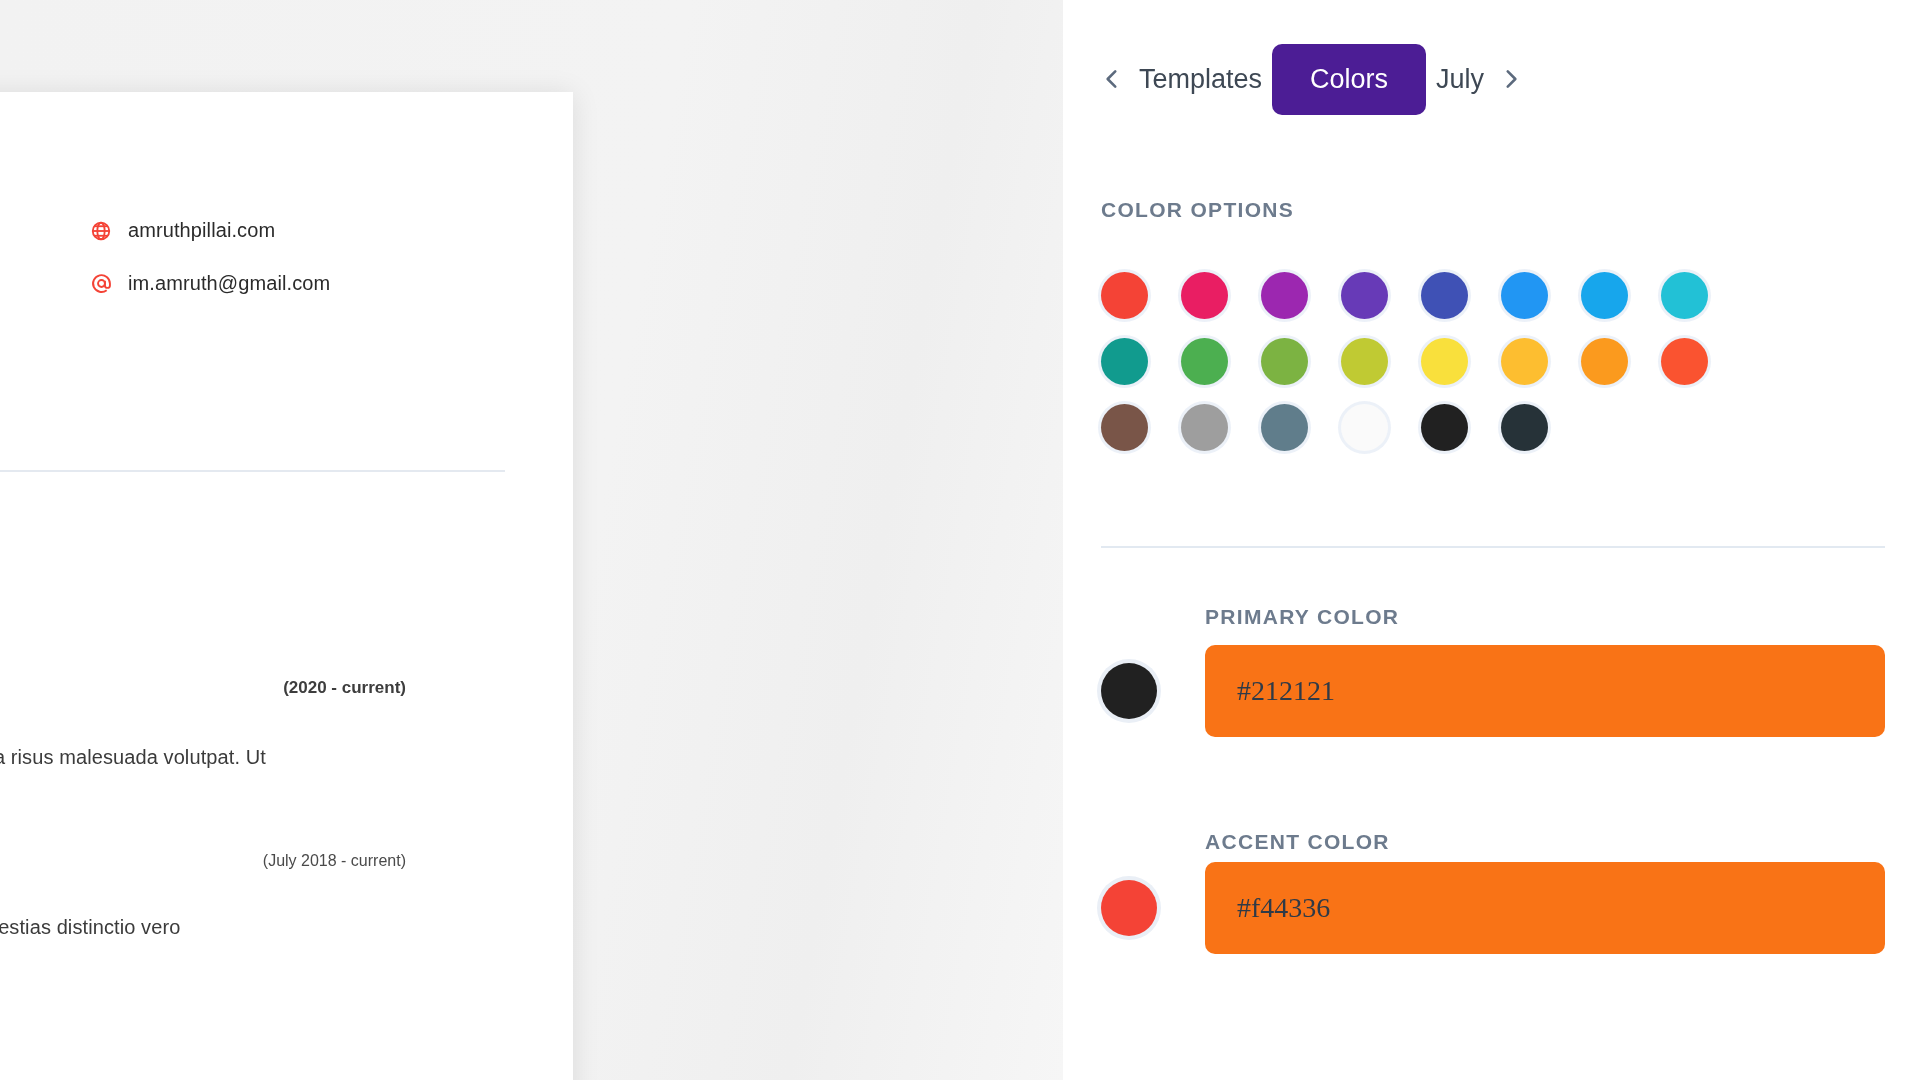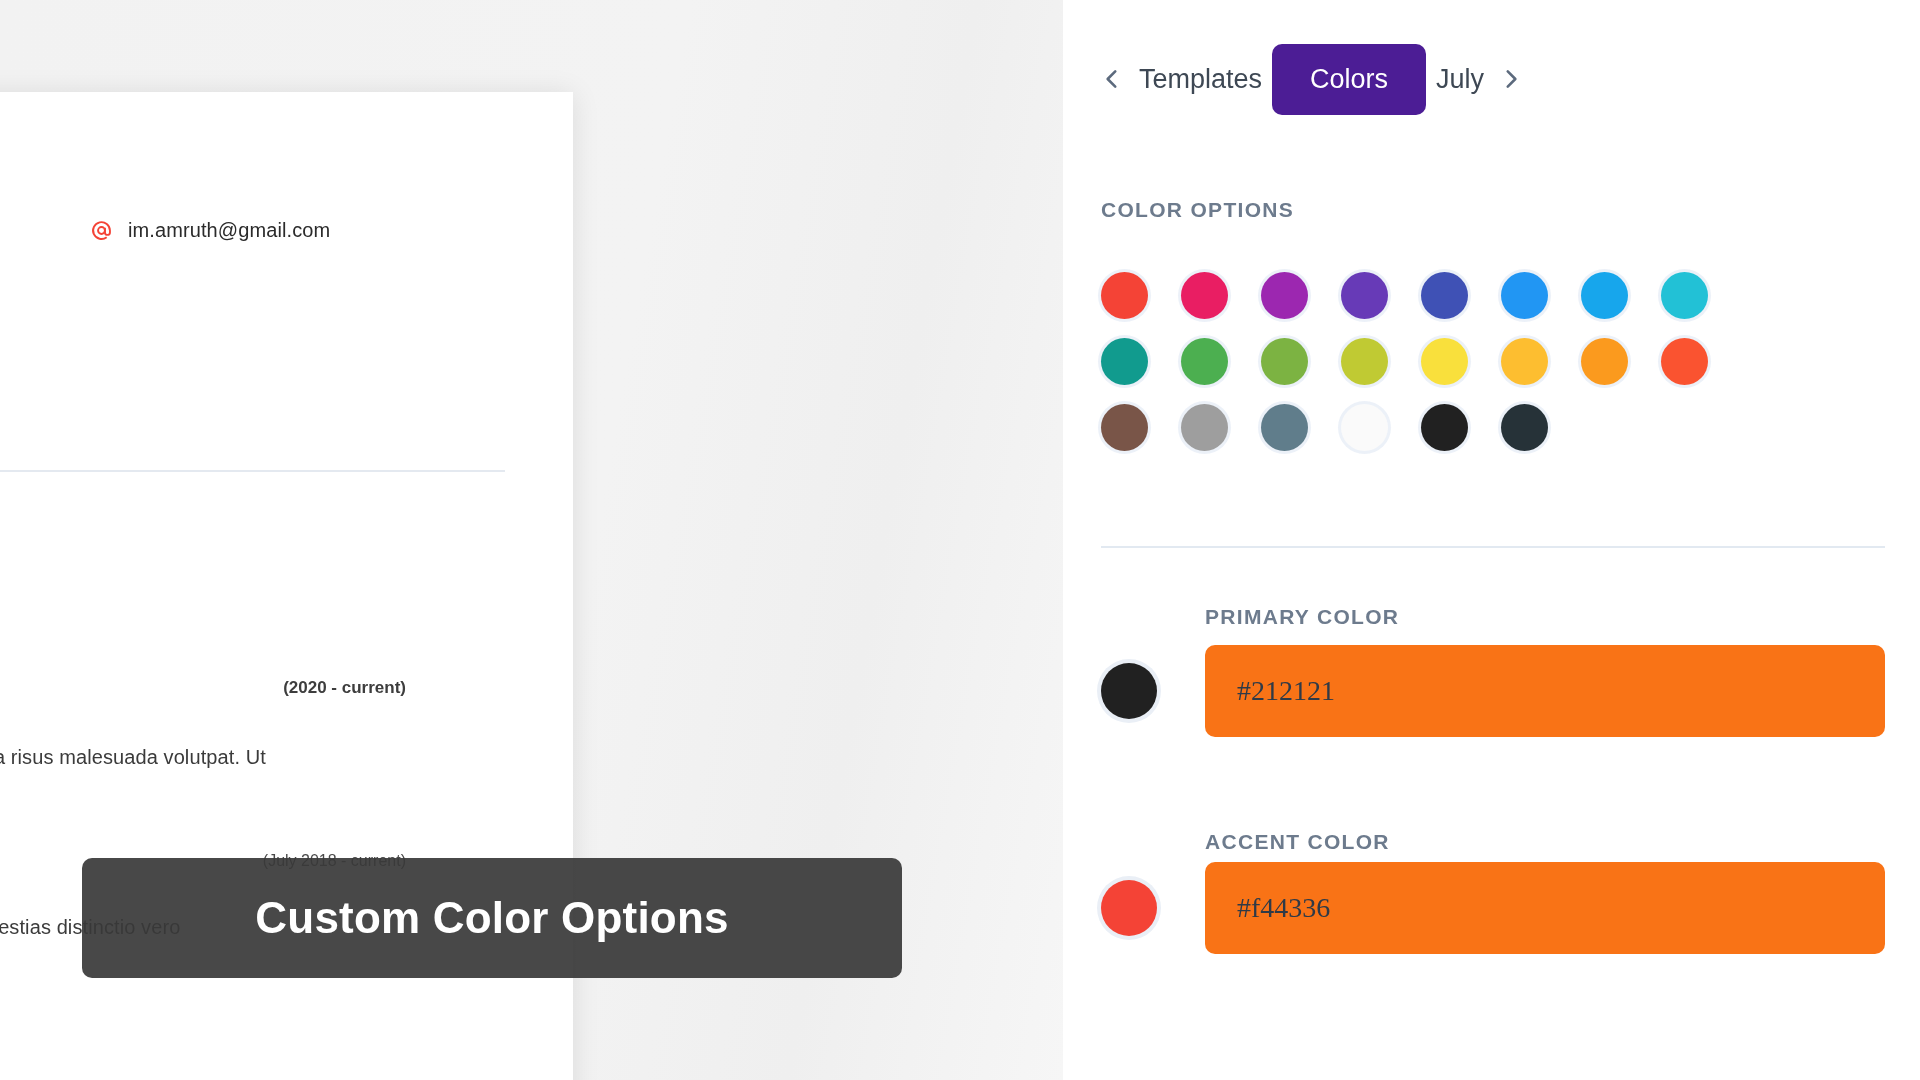--- a/index.html
+++ b/index.html
@@ -270,20 +270,32 @@
 <div id="app">
 
   <div class="artboard">
 
     <div class="resume-page">
       <div class="resume-inner">
 
         <div class="contact-block">
 
 
+          <div class="contact-row">
+            <span class="contact-icon">
+              <svg width="22" height="22" viewBox="0 0 24 24" fill="none" stroke="currentColor" stroke-width="2">
+                <circle cx="12" cy="12" r="9"></circle>
+                <ellipse cx="12" cy="12" rx="4" ry="9"></ellipse>
+                <line x1="3" y1="12" x2="21" y2="12"></line>
+                <line x1="4.6" y1="6.8" x2="19.4" y2="6.8"></line>
+                <line x1="4.6" y1="17.2" x2="19.4" y2="17.2"></line>
+              </svg>
+            </span>
+            <span class="contact-text">amruthpillai.com</span>
+          </div>
 
           <div class="contact-row">
             <span class="contact-icon">
               <svg width="23" height="23" viewBox="0 0 24 24" fill="none" stroke="currentColor" stroke-width="2">
                 <circle cx="12" cy="12" r="3.6"></circle>
                 <path d="M15.6 9v5a2.6 2.6 0 0 0 5.2 0v-2a8.8 8.8 0 1 0-3.4 7"></path>
               </svg>
             </span>
             <span class="contact-text">im.amruth@gmail.com</span>
           </div>
@@ -296,23 +308,20 @@
         <div class="p-date1">(2020 - current)</div>
         <div class="resume-para p-body1">acinia. Etiam pulvinar consequat tristique. verra risus malesuada volutpat. Ut</div>
         <div class="p-date2">(July 2018 - current)</div>
         <div class="resume-para p-body2">perspiciatis quisquam quis obcaecati vero. Molestias distinctio vero</div>
 
       </div>
     </div>
 
   </div>
 
-  <div class="caption-banner">
-    <span class="caption-text">Custom Color Options</span>
-  </div>
 
   <div class="sidebar">
 
     <div class="tabbar">
 
       <span class="chev">
         <svg width="26" height="32" viewBox="0 0 24 24" fill="none" stroke="currentColor" stroke-width="2.4" stroke-linecap="round" stroke-linejoin="round">
           <polyline points="15 5 8 12 15 19"></polyline>
         </svg>
       </span>

